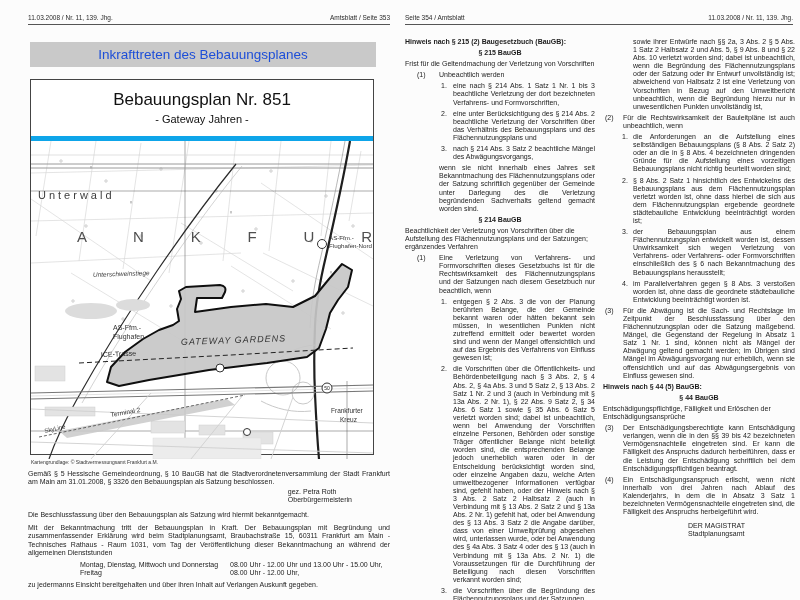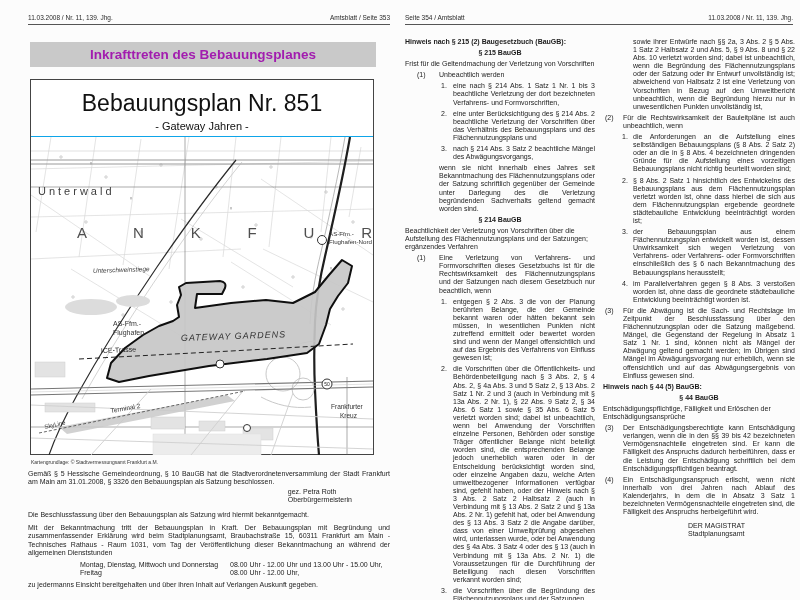--- a/index.html
+++ b/index.html
@@ -15,29 +15,29 @@
 
   .hdr{position:absolute;top:14px;font-size:6.5px;color:#2a2a2a;
        border-bottom:1px solid #555;padding-bottom:3px;}
   .hdr .hl{float:left;}
   .hdr .hr{float:right;}
   #page-left .hdr{left:28px;width:362px;}
   #page-right .hdr{left:5px;width:388px;}
 
   .title-box{position:absolute;top:42px;left:30px;width:346px;height:25px;
     background:#c9c9c9;text-align:center;line-height:25px;
-    font-size:13.5px;font-weight:bold;color:#a21caf;}
+    font-size:13.5px;font-weight:normal;color:#1d4ed8;}
 
   .map-fig{position:absolute;top:79px;left:30px;width:344px;height:376px;
     border:1px solid #444;background:#fff;box-sizing:border-box;}
   .map-title{position:absolute;top:0;left:0;width:100%;height:56px;text-align:center;}
-  .map-title .t1{font-size:23px;color:#111;margin-top:10px;}
+  .map-title .t1{font-size:17px;color:#111;margin-top:10px;}
   .map-title .t2{font-size:11px;color:#111;margin-top:3px;}
   .map-canvas{position:absolute;top:56px;left:0;width:342px;height:318px;
-    border-top:1px solid #0ea5e9;overflow:hidden;}
+    border-top:5px solid #0ea5e9;overflow:hidden;}
 
   .map-caption{position:absolute;top:459px;left:31px;font-size:5px;color:#333;}
 
   .para{position:absolute;left:28px;width:362px;font-size:7px;line-height:8.3px;
     text-align:justify;color:#1c1c1c;}
   #p-gemaess{top:470px;}
   .sig-left{position:absolute;top:488px;right:48px;font-size:7px;line-height:8.3px;text-align:left;}
   #p-beschluss{top:511px;text-align:left;}
   #p-bekannt{top:524px;}
   .hours{position:absolute;top:561px;left:80px;width:310px;font-size:7px;line-height:8.3px;}

